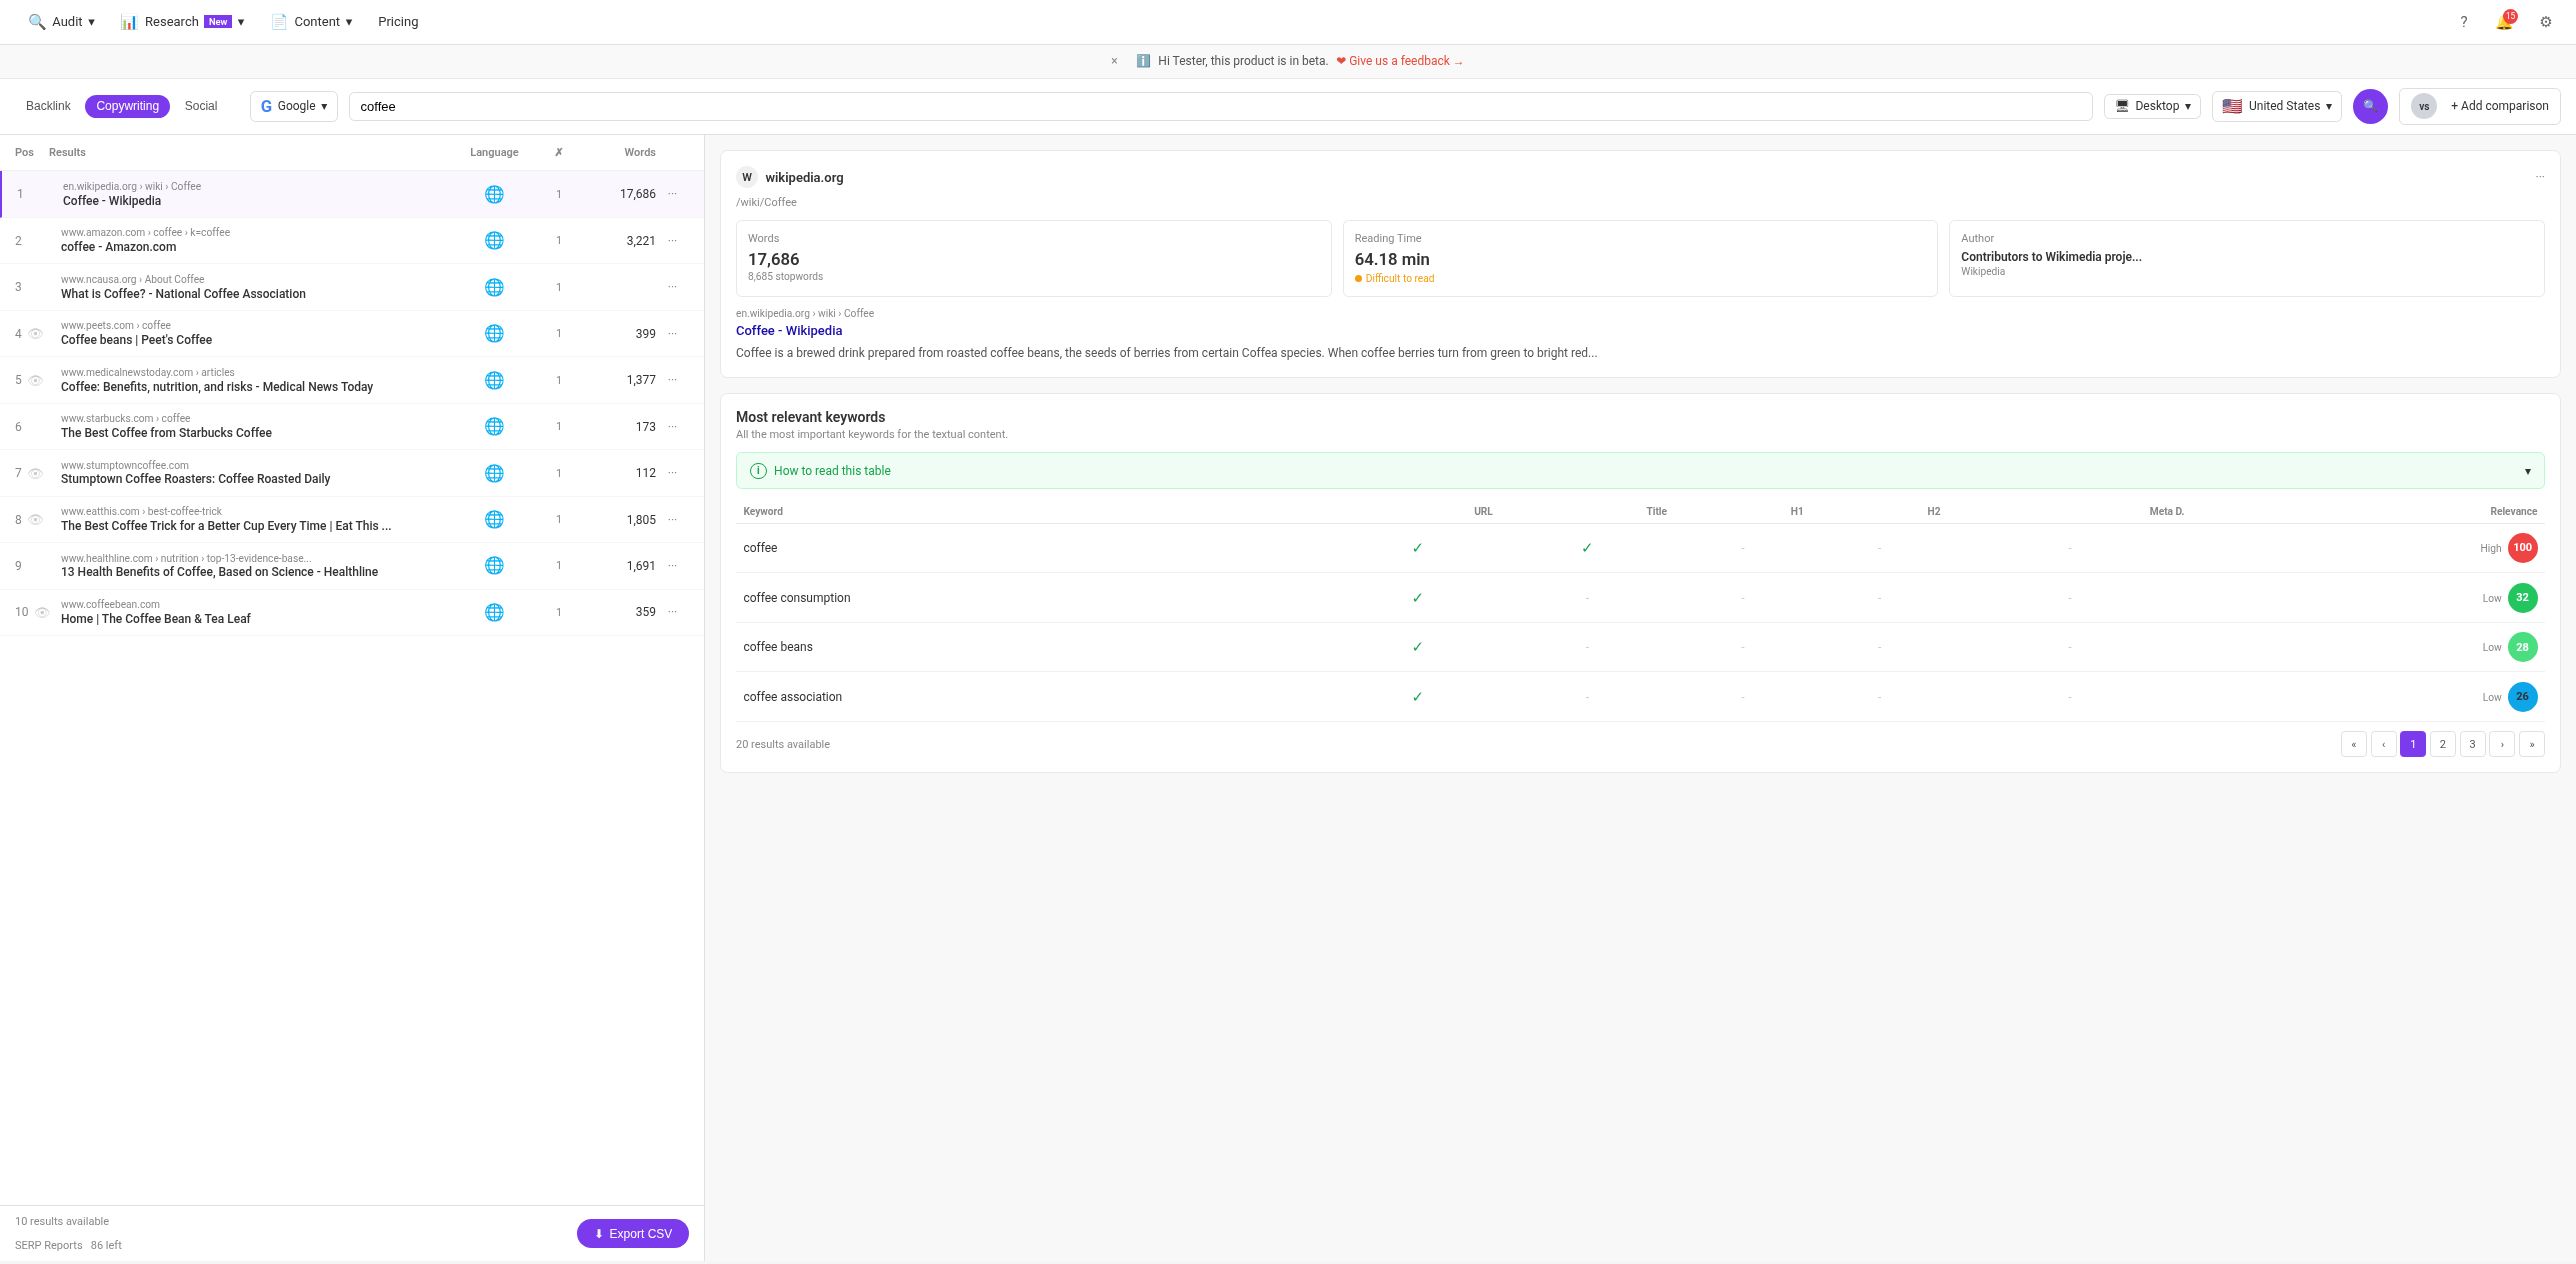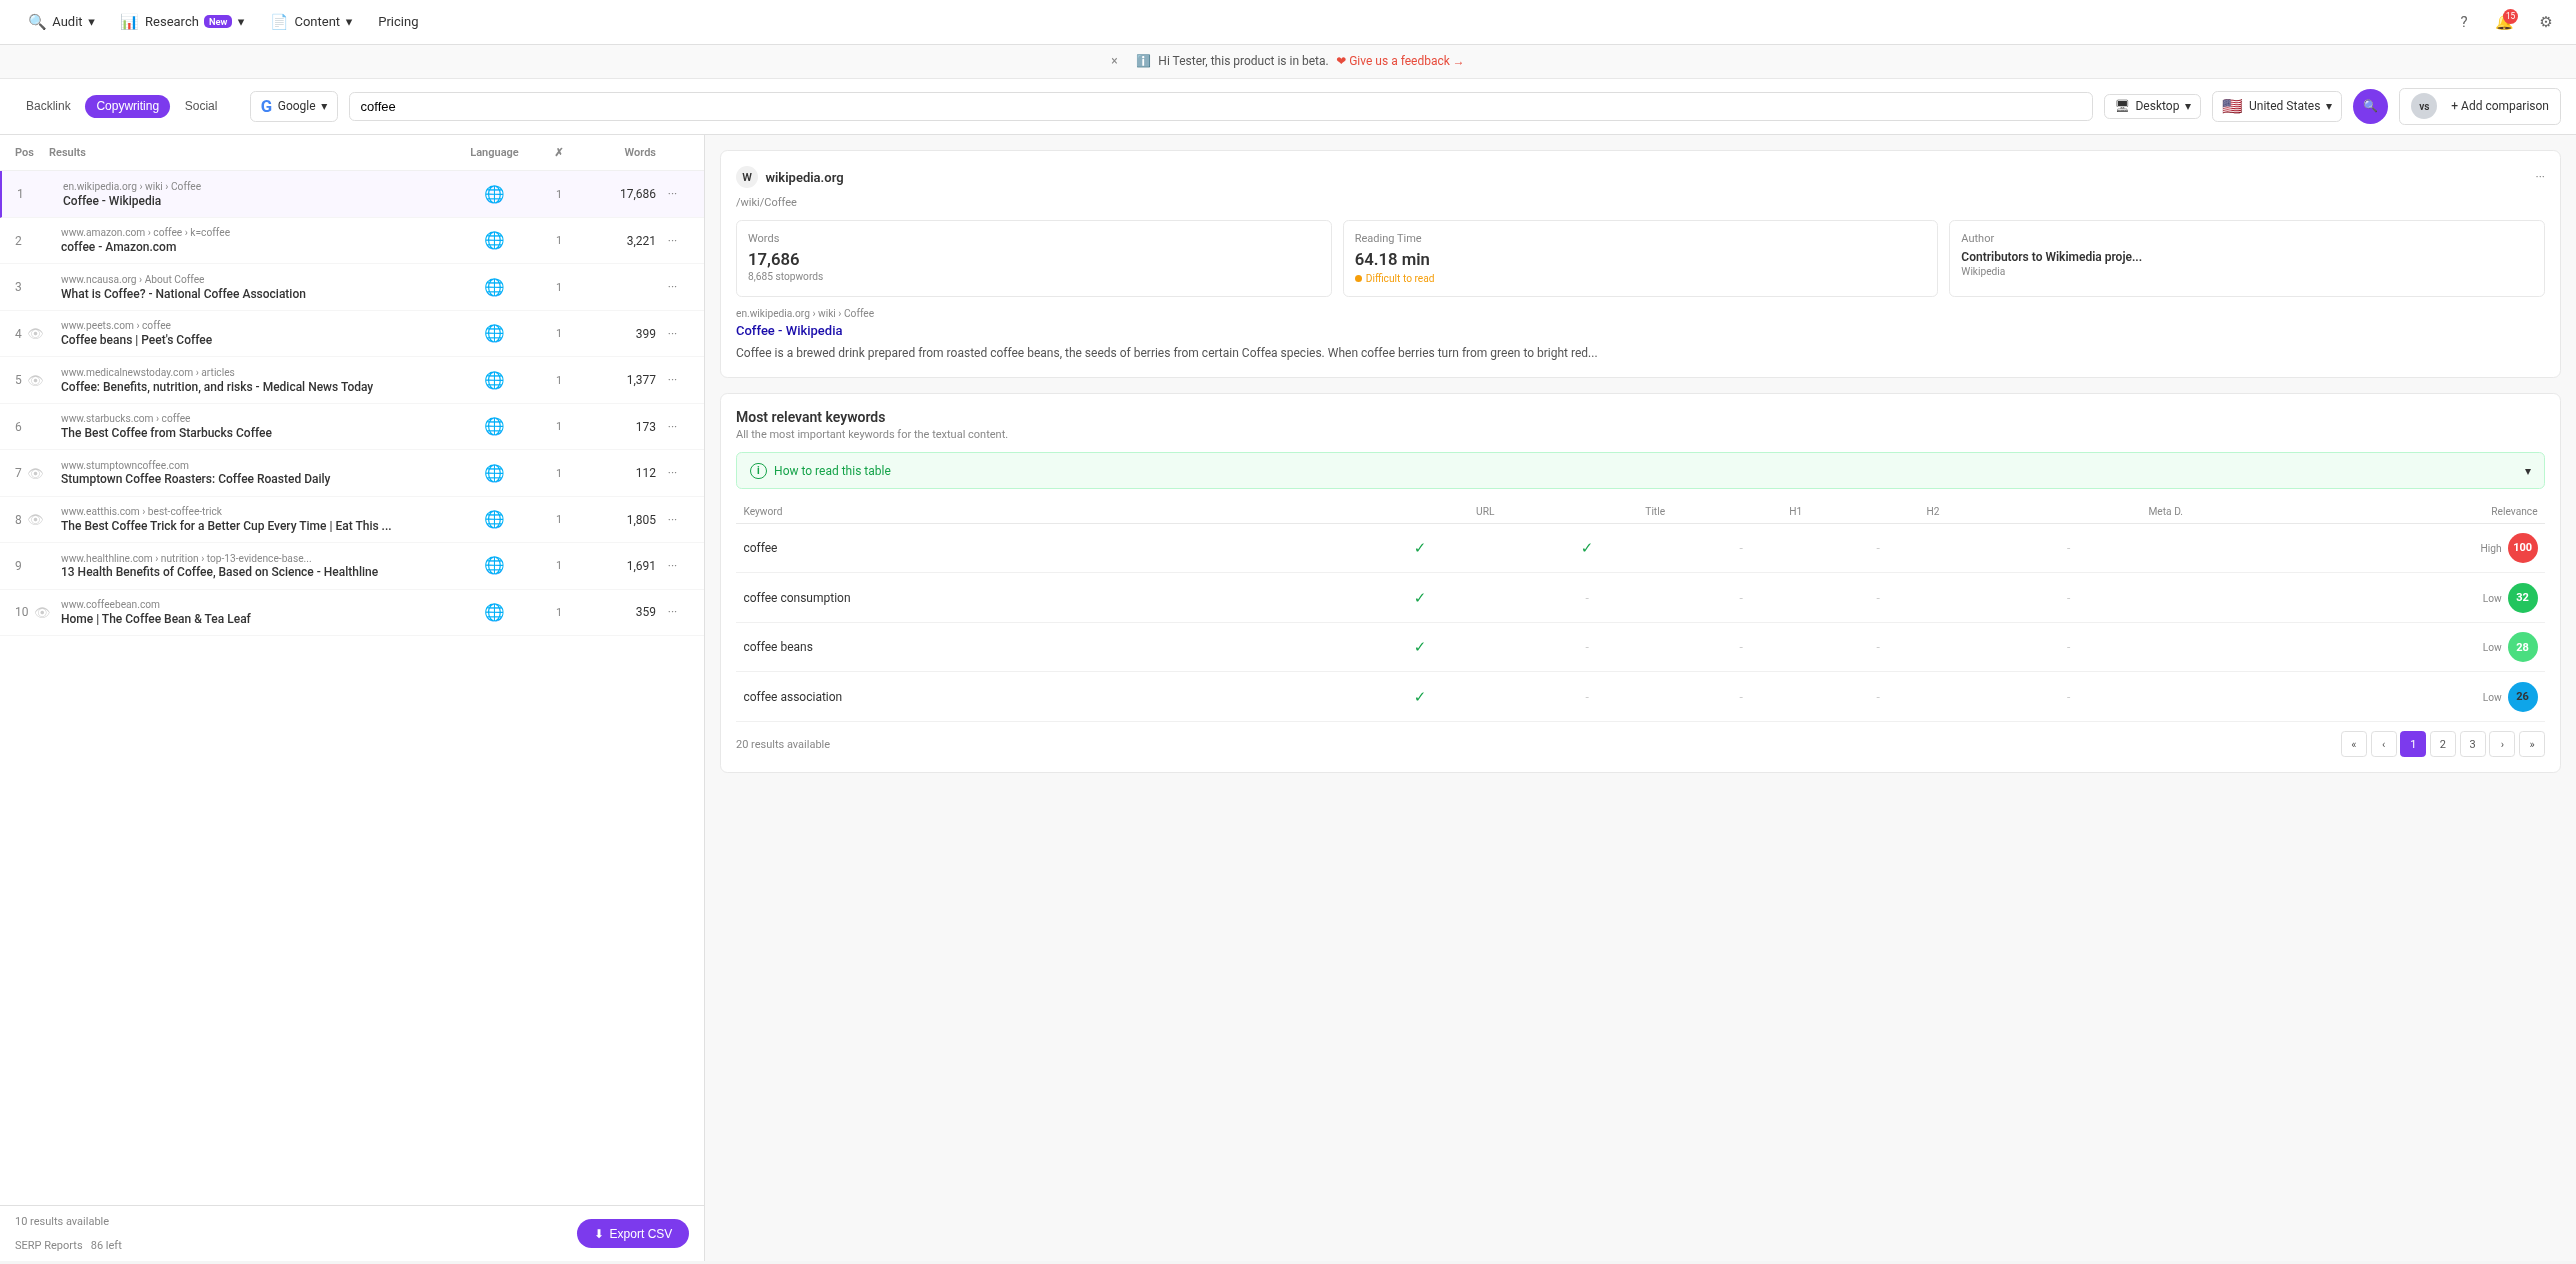--- a/index.html
+++ b/index.html
@@ -11,21 +11,21 @@
       border-bottom: 0.9px solid #e0e0e0; padding: 0 15px; height: 45px;
     }
     .nav-item {
       display: flex; align-items: center; gap: 5.6px; padding: 0 13px;
       height: 45px; cursor: pointer; font-size: 13px; color: #333;
       border-bottom: 1.9px solid transparent;
     }
     .nav-item .nav-icon { font-size: 15px; }
     .nav-badge {
       background: #7c3aed; color: #fff; font-size: 9.3px;
-      padding: 0.9px 4.6px; border-radius: 5px; font-weight: 600;
+      padding: 0.9px 4.6px; border-radius: 0; font-weight: 600;
     }
     .nav-right { margin-left: auto; display: flex; align-items: center; gap: 11px; }
     .nav-right-icon { width: 30px; height: 30px; display: flex; align-items: center; justify-content: center; cursor: pointer; color: #666; font-size: 15px; position: relative; }
     .notif-badge { position: absolute; top: 1.9px; right: 1.9px; background: #ef4444; color: #fff; font-size: 8.3px; width: 15px; height: 15px; border-radius: 50%; display: flex; align-items: center; justify-content: center; }
 
     
     .beta-banner {
       background: #f9f9f9; border-bottom: 0.9px solid #e8e8e8;
       text-align: center; padding: 9.3px; font-size: 12px; color: #555;
       display: flex; align-items: center; justify-content: center; gap: 7.4px;
@@ -147,21 +147,21 @@
 
     .how-to-read {
       display: flex; align-items: center; justify-content: space-between;
       background: #f0fdf4; border: 0.9px solid #bbf7d0; border-radius: 5.6px;
       padding: 9.3px 13px; margin-bottom: 11px; cursor: pointer;
     }
     .how-to-read-left { display: flex; align-items: center; gap: 7.4px; color: #16a34a; font-size: 12px; }
     .info-icon { width: 16.7px; height: 16.7px; border: 1.9px solid #16a34a; border-radius: 50%; display: flex; align-items: center; justify-content: center; font-size: 10.2px; font-weight: 700; color: #16a34a; }
 
     .kw-table { width: 100%; border-collapse: collapse; }
-    .kw-table th { font-size: 10.2px; color: #888; font-weight: 400; text-align: left; padding: 5.6px 7.4px; border-bottom: 0.9px solid #e8e8e8; }
+    .kw-table th { font-size: 10.2px; color: #888; font-weight: 700; text-align: left; padding: 5.6px 7.4px; border-bottom: 0.9px solid #e8e8e8; }
     .kw-table th.right { text-align: right; }
     .kw-table td { padding: 9.3px 7.4px; border-bottom: 0.9px solid #f0f0f0; font-size: 12px; color: #333; }
     .kw-table td.center { text-align: center; }
     .kw-table td.right { text-align: right; }
     .check-green { color: #16a34a; font-size: 15px; }
     .dash { color: #ccc; }
     .rel-label { font-size: 10.2px; color: #888; }
     .rel-badge {
       display: inline-flex; align-items: center; justify-content: center;
       width: 30px; height: 30px; border-radius: 50%; font-size: 11px; font-weight: 700; color: #fff;

